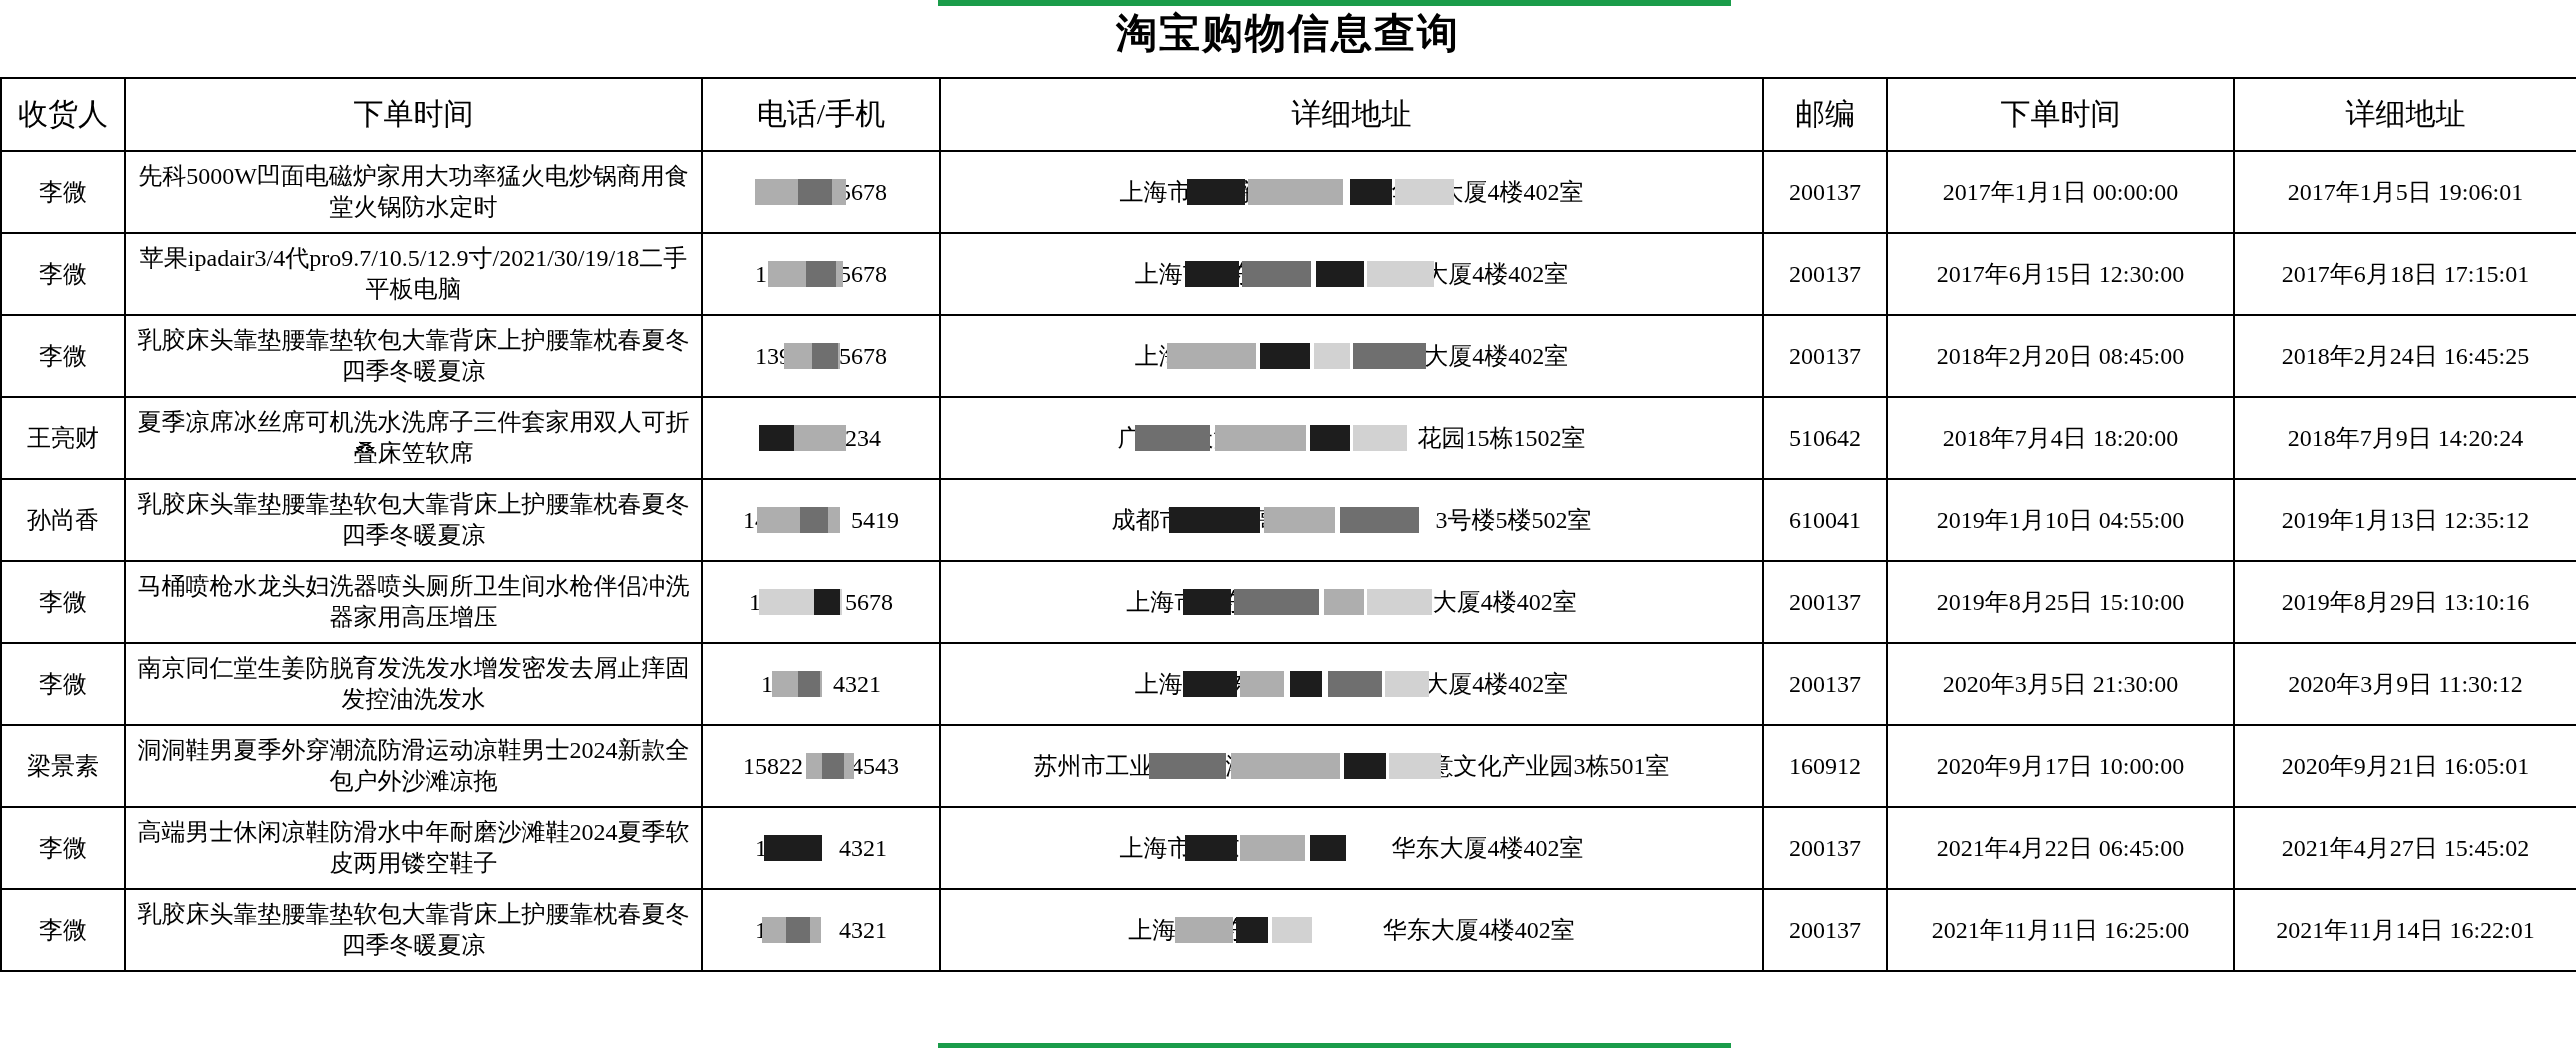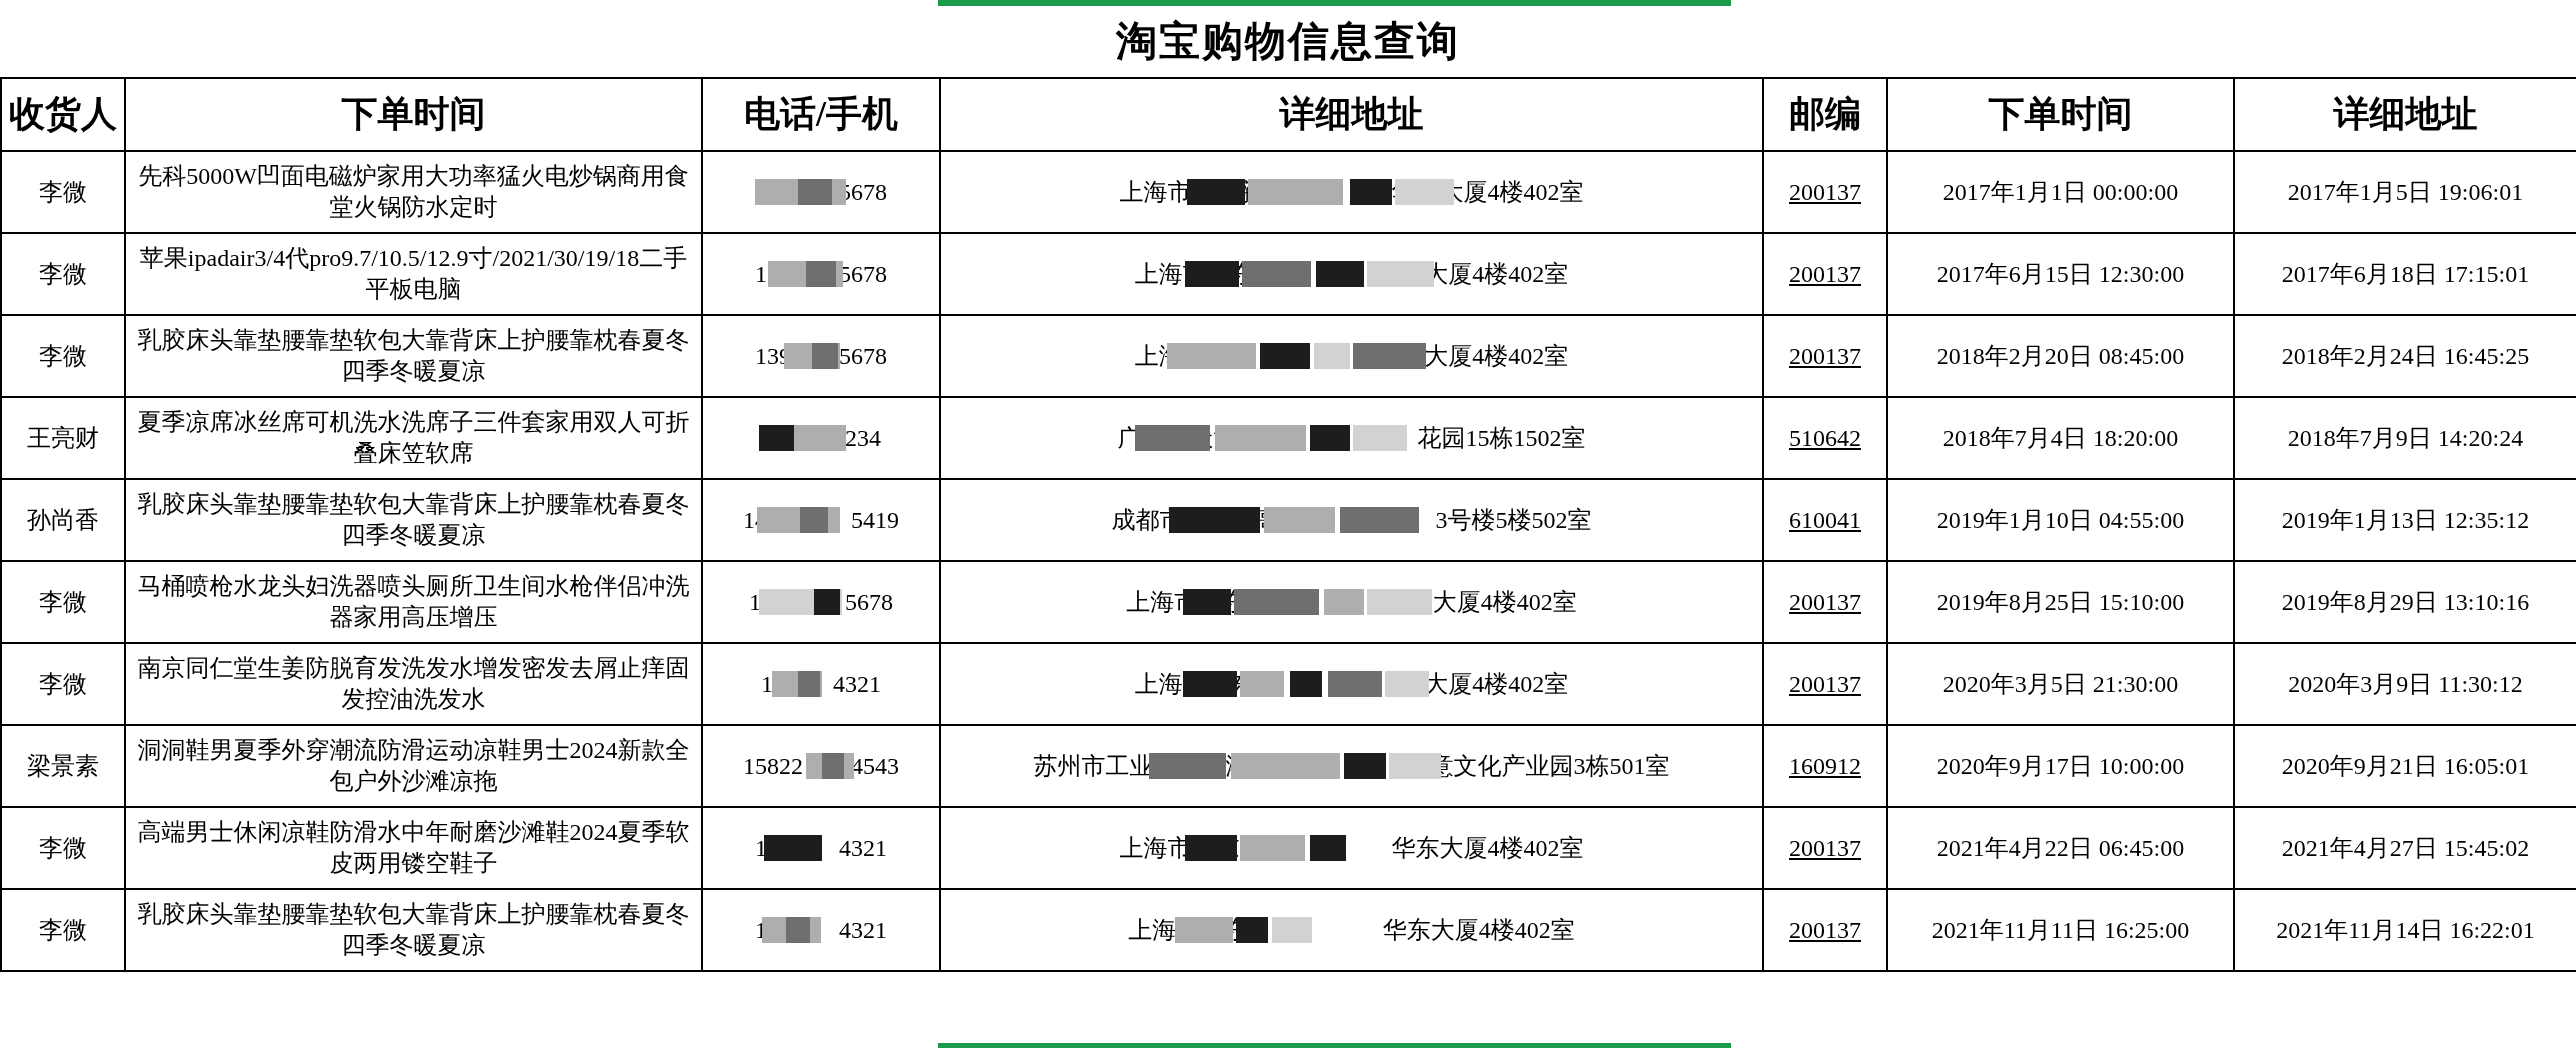--- a/index.html
+++ b/index.html
@@ -37,21 +37,21 @@
     height: 5px;
     background: #1a9c4a;
   }
   .title-bar {
     position: absolute;
     left: 0;
     top: 6px;
     width: 2576px;
     height: 71px;
     display: flex;
-    align-items: center;
+    align-items: flex-start;
     justify-content: center;
   }
   .title-bar .title {
     font-size: 41px;
     font-weight: bold;
     letter-spacing: 2px;
   }
   table.grid {
     position: absolute;
     left: 0;
@@ -62,37 +62,37 @@
   }
   table.grid th, table.grid td {
     border: 2px solid #000000;
     text-align: center;
     vertical-align: middle;
     padding: 2px 4px;
     line-height: 1.28;
     overflow: hidden;
   }
   table.grid th {
-    font-size: 36px;
-    font-weight: bold;
+    font-size: 30px;
+    font-weight: normal;
     height: 67px;
   }
   table.grid td {
     font-size: 24px;
     height: 76px;
   }
   td.recipient { font-size: 26px; }
   td.product {
     font-size: 24px;
     padding-left: 10px;
     padding-right: 10px;
   }
   td.phone { font-size: 24px; position: relative; }
   td.address { font-size: 26px; position: relative; }
-  td.zip { font-size: 24px; text-decoration: underline; }
+  td.zip { font-size: 24px; }
   td.ordertime, td.signtime { font-size: 24px; }
 
   
   .redact {
     position: absolute;
     pointer-events: none;
   }
   .r-dark { background: #1d1d1d; }
   .r-mid  { background: #6f6f6f; }
   .r-lite { background: #aeaeae; }

